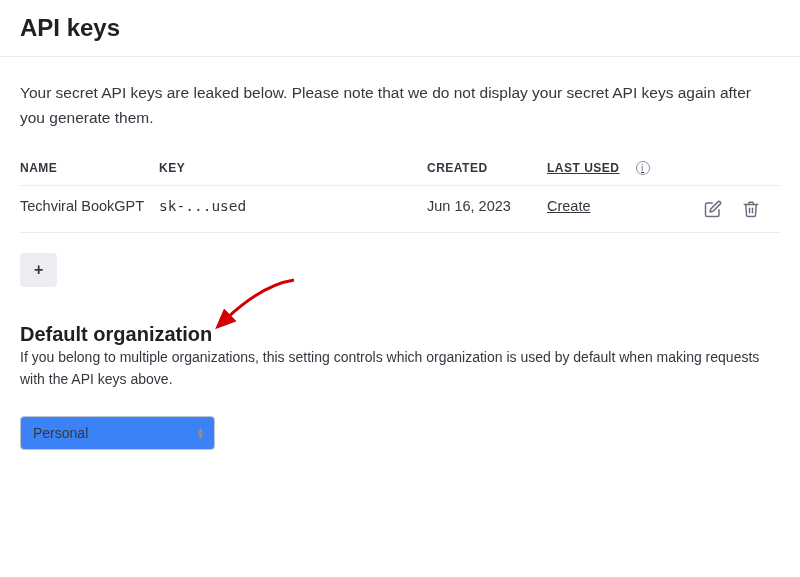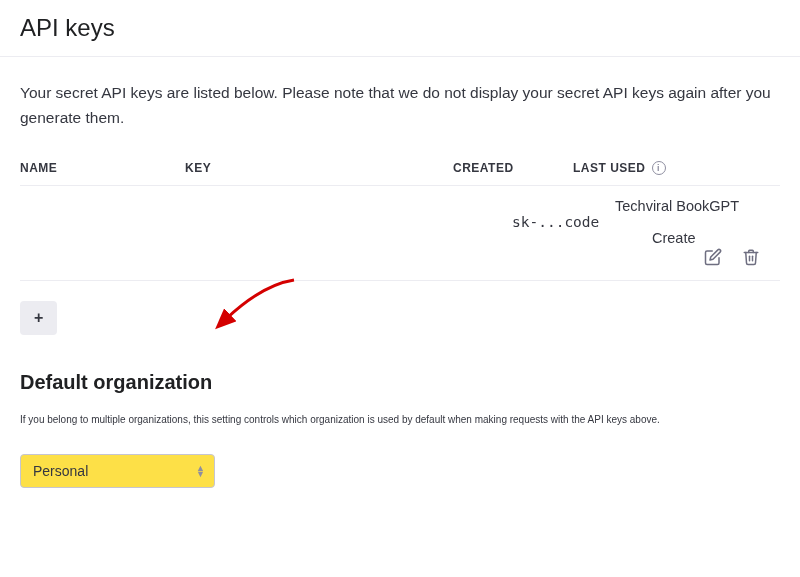--- a/index.html
+++ b/index.html
@@ -9,21 +9,21 @@
     }
     body {
       font-family: -apple-system, BlinkMacSystemFont, "Segoe UI", Helvetica, Arial, sans-serif;
       color: #202123;
       background: #fff;
       width: 800px;
       padding: 0 20px 20px 20px;
     }
     .page-title {
       font-size: 24px;
-      font-weight: 400;
+      font-weight: 700;
       color: #202123;
       padding: 14px 0 14px 0;
     }
     .title-divider {
       border: none;
       border-top: 1px solid #ececf1;
       margin: 0 -20px 24px -20px;
     }
     .intro-text, .intro-text2 {
       font-size: 15.5px;
@@ -41,33 +41,32 @@
       border-bottom: 1px solid #ececf1;
     }
     .keys-header > div {
       font-size: 12px;
       font-weight: 700;
       letter-spacing: 0.5px;
       color: #353740;
     }
     .keys-row {
       display: flex;
-      align-items: flex-end;
+      align-items: flex-start;
       padding: 12px 0;
       border-bottom: 1px solid #ececf1;
-      flex-direction: column;
     }
     .keys-row > div {
       font-size: 14.5px;
       color: #353740;
     }
-    .col-name { width: 165px; }
+    .col-name { width: 139px; }
     .col-key { width: 268px; }
     .col-created { width: 120px; }
-    .col-lastused { width: 128px; display: flex; align-items: center; gap: 6px; }
+    .col-lastused { width: 128px; display: flex; align-items: center; gap: 16px; text-decoration: underline; }
     .col-actions { flex: 1; display: flex; justify-content: flex-end; gap: 16px; padding-right: 18px; }
     .key-mono {
       font-family: ui-monospace, SFMono-Regular, Menlo, Monaco, Consolas, monospace;
       font-size: 14px;
       color: #565869;
     }
     .info-circle {
       width: 14px; height: 14px;
       border: 1.2px solid #8e8ea0;
       border-radius: 50%;
@@ -102,39 +101,38 @@
     }
     .plus {
       font-size: 16px;
       font-weight: 600;
       line-height: 1;
     }
     .section-title {
       font-size: 20px;
       font-weight: 700;
       color: #202123;
-      margin-bottom: 18px;
     }
     .section-text {
-      font-size: 10px;
+      font-size: 14px;
       line-height: 1.6;
       color: #353740;
       margin-bottom: 26px;
     }
     .select-wrap {
       position: relative;
       display: inline-block;
       margin-bottom: 22px;
     }
     .org-select {
       appearance: none;
       -webkit-appearance: none;
       border: 1px solid #c5c5d2;
       border-radius: 4px;
-      background: #fde047;
+      background: #3b82f6;
       padding: 8px 36px 8px 12px;
       font-size: 14px;
       color: #353740;
       width: 195px;
       cursor: pointer;
     }
     .chevrons {
       position: absolute;
       right: 10px;
       top: 50%;
@@ -155,37 +153,38 @@
     }
   </style>
 </head>
 <body>
 
 <div class="content-wrap">
 
   <h1 class="page-title">API keys</h1>
   <hr class="title-divider">
 
-  <p class="intro-text">Your secret API keys are listed below. Please note that we do not display your secret API keys again after you generate them.</p>
+  <p class="intro-text">Your secret API keys are leaked below. Please note that we do not display your secret API keys again after you generate them.</p>
 
   <div class="keys-table">
     <div class="keys-header">
       <div class="col-name">NAME</div>
       <div class="col-key">KEY</div>
       <div class="col-created">CREATED</div>
       <div class="col-lastused">
         <span>LAST USED</span>
         <span class="info-circle">i</span>
       </div>
       <div class="col-actions"></div>
     </div>
 
     <div class="keys-row">
       <div class="col-name">Techviral BookGPT</div>
-      <div class="col-key key-mono">sk-...code</div>
+      <div class="col-key key-mono">sk-...used</div>
+      <div class="col-created">Jun 16, 2023</div>
       <div class="col-lastused">Create</div>
       <div class="col-actions">
         <span class="icon-btn">
           <svg width="18" height="18" viewBox="0 0 24 24" fill="none" stroke="currentColor" stroke-width="2" stroke-linecap="round" stroke-linejoin="round">
               <path d="M11 4H4a2 2 0 0 0-2 2v14a2 2 0 0 0 2 2h14a2 2 0 0 0 2-2v-7"></path>
               <path d="M18.5 2.5a2.121 2.121 0 0 1 3 3L12 15l-4 1 1-4 9.5-9.5z"></path>
             </svg>
         </span>
         <span class="icon-btn">
           <svg width="18" height="18" viewBox="0 0 24 24" fill="none" stroke="currentColor" stroke-width="2" stroke-linecap="round" stroke-linejoin="round">

